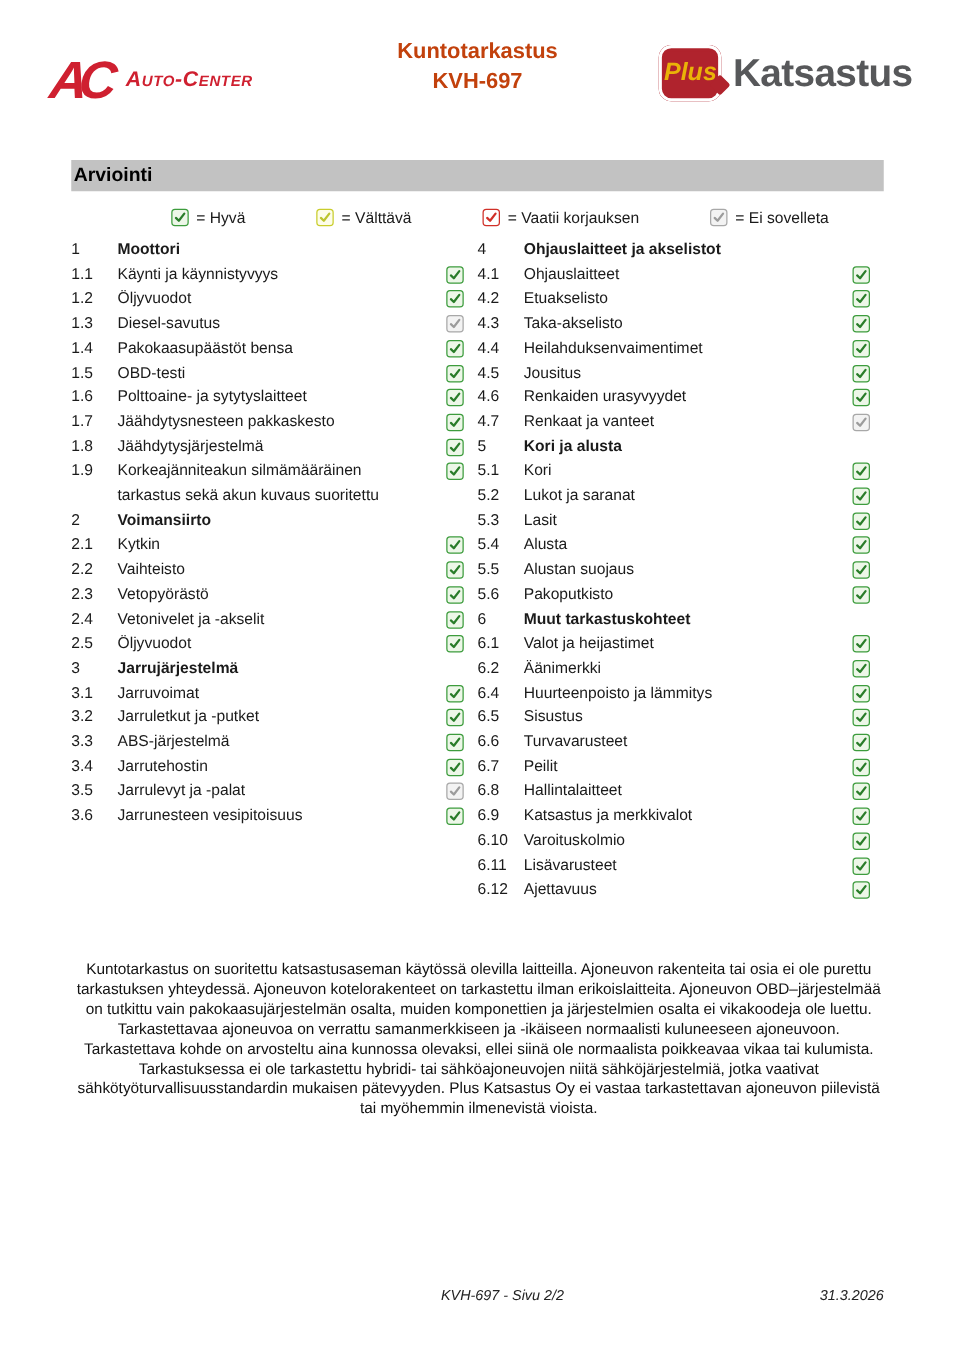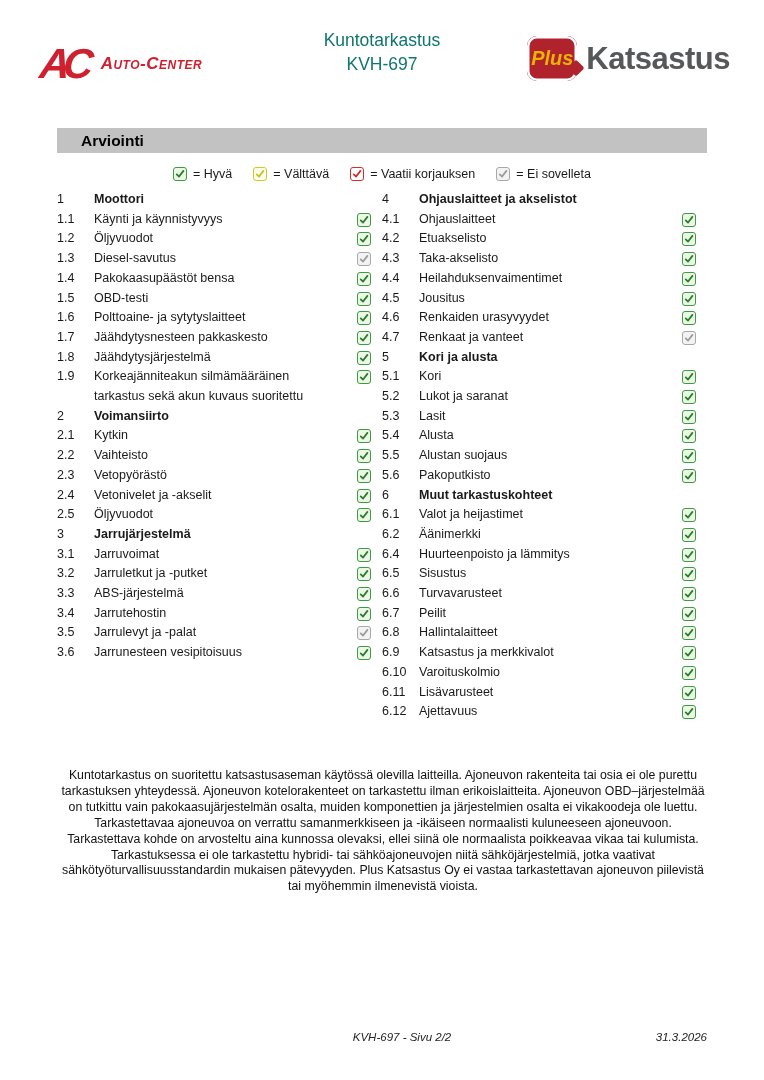--- a/index.html
+++ b/index.html
@@ -11,44 +11,44 @@
   .logo-ac{position:absolute;left:40px;top:44px;display:flex;align-items:center;}
   .ac-mark{
     font-weight:bold;font-style:italic;font-size:42px;line-height:40px;
     color:#cf2030;letter-spacing:-7px;padding-right:12px;transform:skewX(-6deg);
   }
   .ac-text{
     font-weight:bold;font-style:italic;font-variant:small-caps;
     font-size:17px;color:#cf2030;letter-spacing:.5px;padding-left:2px;
   }
   .title-block{position:absolute;left:0;right:0;top:28px;text-align:center;}
-  .title-block div{font-size:17.5px;font-weight:normal;line-height:24px;color:#0f766e;}
+  .title-block div{font-size:17.5px;font-weight:bold;line-height:24px;color:#c2410c;}
   .logo-plus{position:absolute;right:34px;top:36px;display:flex;align-items:center;}
   .plus-bubble{
     position:relative;width:50px;height:45px;background:#b0232d;border-radius:10px;
     box-shadow:inset 0 0 0 2.5px #ffffff, inset 0 0 0 5px #b0232d;
     display:flex;align-items:center;justify-content:center;
     color:#eab308;font-weight:bold;font-style:italic;font-size:20px;flex:none;
   }
   .plus-tail{
     position:absolute;right:-5px;bottom:7px;width:12px;height:12px;
     background:#b0232d;transform:rotate(45deg);border-radius:2px;
   }
   .plus-text{color:#57585a;font-weight:bold;font-size:31px;margin-left:9px;letter-spacing:-0.5px;}
   
   .section-bar{
     position:absolute;left:57px;top:128px;width:650px;height:25px;background:#c2c2c2;
-    font-size:15.5px;font-weight:bold;line-height:25px;color:#000;padding-left:24px;box-sizing:border-box;
+    font-size:15.5px;font-weight:bold;line-height:25px;color:#000;padding-left:2px;box-sizing:border-box;
   }
   
   .legend{
     position:absolute;left:57px;top:162px;width:650px;height:24px;
     display:flex;justify-content:center;align-items:center;gap:21px;font-size:12.5px;
   }
-  .legend-item{display:inline-flex;align-items:center;gap:6px;}
+  .legend-item{display:inline-flex;align-items:center;gap:6px;margin-left:36px;}
   
   .checkbox{
     display:inline-flex;width:12px;height:12px;border:1.7px solid;border-radius:3px;
     align-items:center;justify-content:center;flex:none;
   }
   .checkbox svg{width:12px;height:12px;display:block;}
   
   .checklist{position:absolute;left:57px;top:190px;width:650px;display:flex;gap:11px;}
   .col{width:314px;flex:none;}
   .row{display:flex;align-items:flex-start;font-size:12.5px;line-height:19.7px;}

